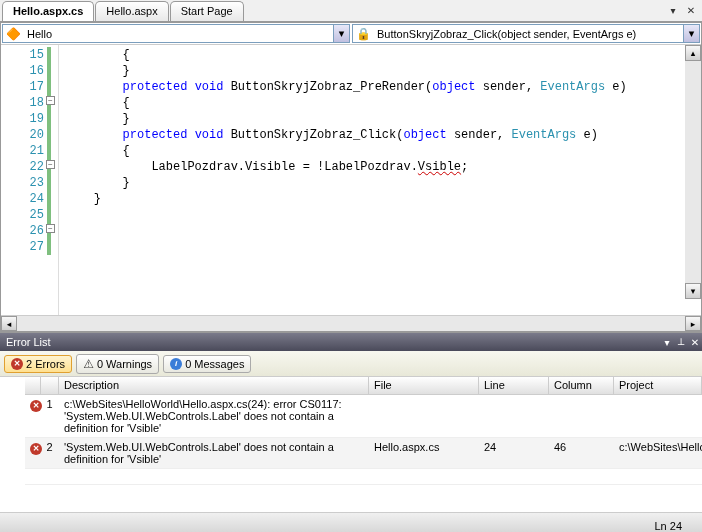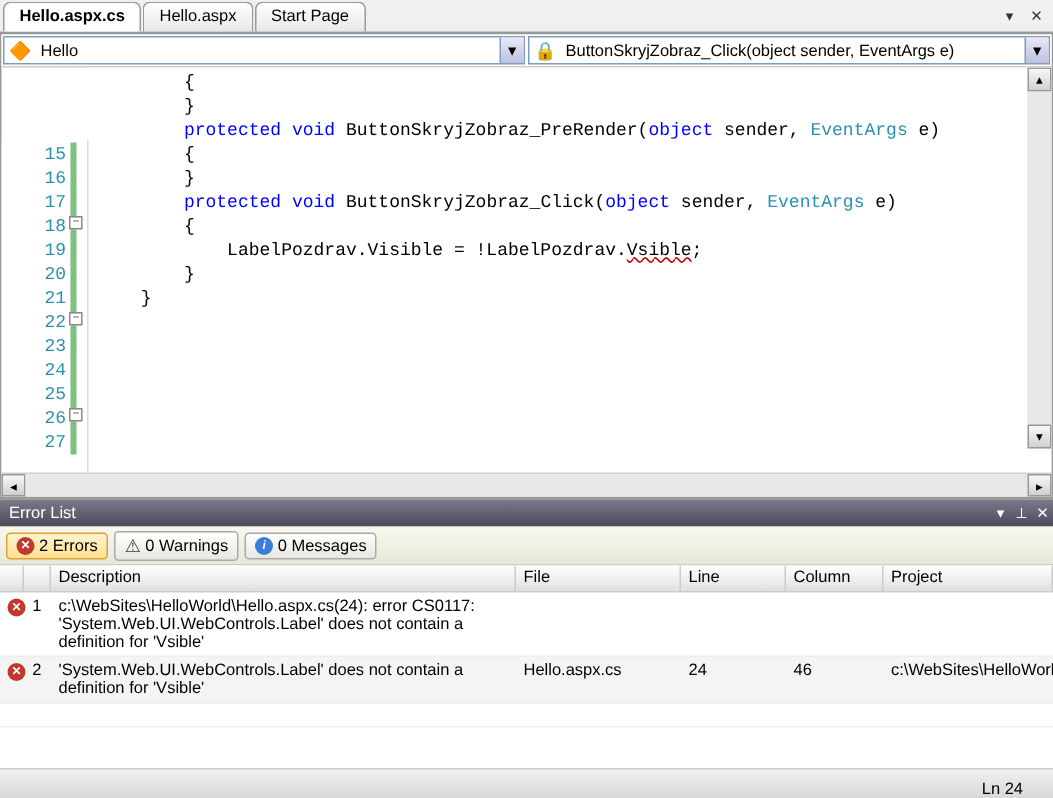--- a/index.html
+++ b/index.html
@@ -9,40 +9,40 @@
 .tab.active { background: #fff; font-weight: bold; }
 .tabs-spacer { flex: 1; }
 .tab-ctrl { width: 14px; height: 14px; display: inline-flex; align-items: center; justify-content: center; margin-right: 4px; cursor: pointer; font-size: 10px; color: #333; }
 .nav-row { display: flex; height: 22px; border-bottom: 1px solid #ccc; background: #fff; }
 .nav-combo { flex: 1; display: flex; align-items: center; border: 1px solid #7b9ebd; margin: 1px; background: #fff; font-size: 11px; }
 .nav-icon { width: 16px; height: 16px; margin: 0 3px; display: inline-flex; align-items: center; justify-content: center; font-size: 12px; }
 .nav-text { flex: 1; padding-left: 2px; }
 .nav-drop { width: 16px; background: linear-gradient(#e8e8f8,#c0c0e0); border-left: 1px solid #7b9ebd; height: 100%; display: flex; align-items: center; justify-content: center; cursor: pointer; }
 .editor-wrap { flex: 1; display: flex; flex-direction: column; background: #fff; border: 1px solid #999; min-height: 0; }
 .editor-body { flex: 1; display: flex; overflow: hidden; position: relative; }
-.gutter { width: 58px; background: #fff; border-right: 1px solid #ddd; font-family: 'Courier New', monospace; font-size: 12px; text-align: right; padding-right: 14px; color: #2b91af; line-height: 16px; padding-top: 2px; position: relative; margin-top: 48px; }
+.gutter { width: 58px; background: #fff; border-right: 1px solid #ddd; font-family: 'Courier New', monospace; font-size: 12px; text-align: right; padding-right: 14px; color: #2b91af; line-height: 16px; padding-top: 2px; position: relative; }
 .gutter-outline { position: absolute; right: 2px; top: 0; width: 10px; }
 .ol-box { position: absolute; width: 9px; height: 9px; border: 1px solid #888; background: #fff; font-size: 8px; line-height: 7px; text-align: center; color: #555; left: 0; }
 .code-area { flex: 1; font-family: 'Courier New', monospace; font-size: 12px; line-height: 16px; white-space: pre; padding-left: 6px; padding-top: 2px; overflow: hidden; background: #fff; }
 .kw { color: #0000ff; }
 .type { color: #2b91af; }
 .wavy { text-decoration: underline wavy #c00; text-decoration-thickness: 1px; }
 .hscroll { height: 16px; background: #e8e8e8; border-top: 1px solid #ccc; display: flex; }
 .hscroll .arrow { width: 16px; background: linear-gradient(#f8f8f8,#d0d0d0); border: 1px solid #999; text-align: center; font-size: 9px; line-height: 14px; cursor: pointer; }
 .hscroll .track { flex: 1; background: #e8e8e8; }
 .vscroll { position: absolute; right: 0; top: 0; bottom: 16px; width: 16px; background: #e8e8e8; display: flex; flex-direction: column; }
 .vscroll .arrow { height: 16px; background: linear-gradient(#f8f8f8,#d0d0d0); border: 1px solid #999; text-align: center; font-size: 9px; line-height: 14px; cursor: pointer; }
 .vscroll .track { flex: 1; background: #e8e8e8; }
 .panel-title { background: linear-gradient(#7a7a8a,#4a4a5a); color: #fff; height: 18px; display: flex; align-items: center; padding-left: 6px; font-size: 11px; }
 .panel-title .spacer { flex: 1; }
 .panel-title .ctrl { width: 14px; text-align: center; cursor: pointer; font-size: 10px; }
 .filter-row { background: linear-gradient(#f8f8f0,#e8e8d8); height: 26px; display: flex; align-items: center; padding: 0 4px; gap: 4px; border-bottom: 1px solid #ccc; }
 .filter-btn { display: inline-flex; align-items: center; padding: 2px 6px; border: 1px solid #aaa; background: linear-gradient(#fff,#e8e8e0); border-radius: 3px; cursor: pointer; font-size: 11px; gap: 3px; }
 .filter-btn.active { border-color: #e0a030; background: linear-gradient(#fff4d0,#ffe090); }
-.err-grid { background: #fff; flex: 1; overflow: hidden; }
+.err-grid { background: #fff; flex: 1; overflow: hidden; padding-left: 25px; }
 .grid-header { display: flex; background: linear-gradient(#fff,#e0e0e0); border-bottom: 1px solid #ccc; height: 18px; }
 .grid-header .col { border-right: 1px solid #ccc; padding: 2px 5px; font-size: 11px; }
 .grid-row { display: flex; border-bottom: 1px solid #eee; min-height: 16px; }
 .grid-row .col { padding: 3px 5px; font-size: 11px; border-right: 1px solid transparent; }
 .c-icon { width: 16px; flex-shrink: 0; text-align: center; }
 .c-num { width: 18px; flex-shrink: 0; text-align: center; }
 .c-desc { width: 310px; flex-shrink: 0; }
 .c-file { width: 110px; flex-shrink: 0; }
 .c-line { width: 70px; flex-shrink: 0; }
 .c-col { width: 65px; flex-shrink: 0; }

